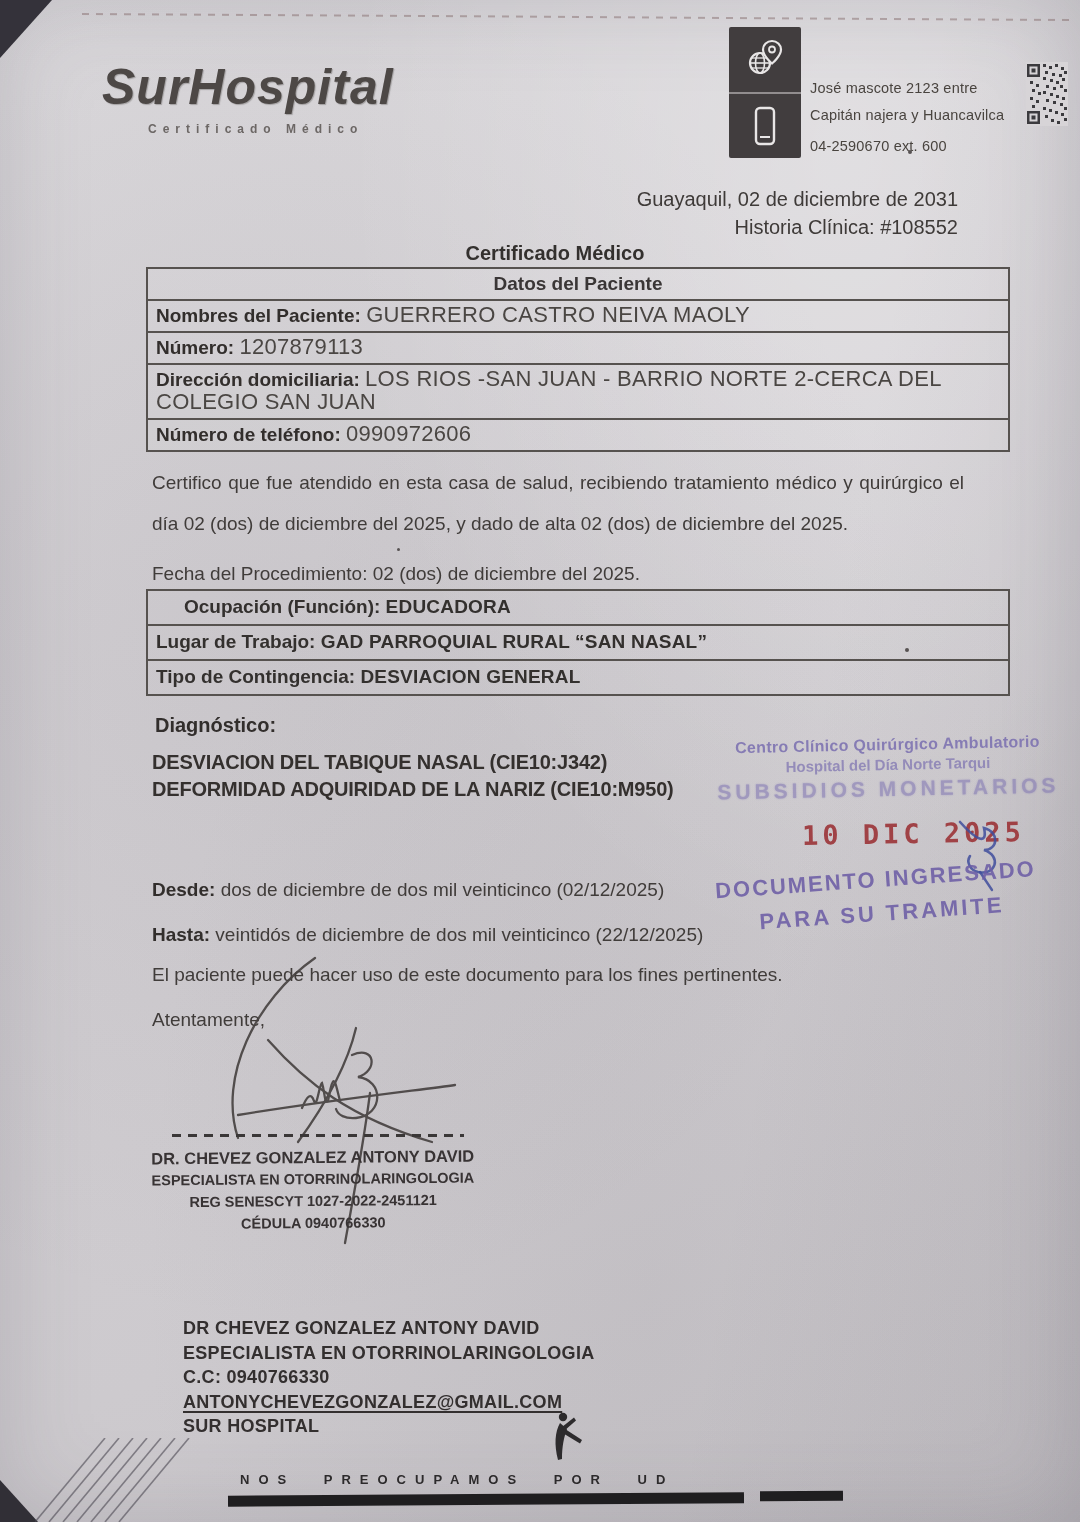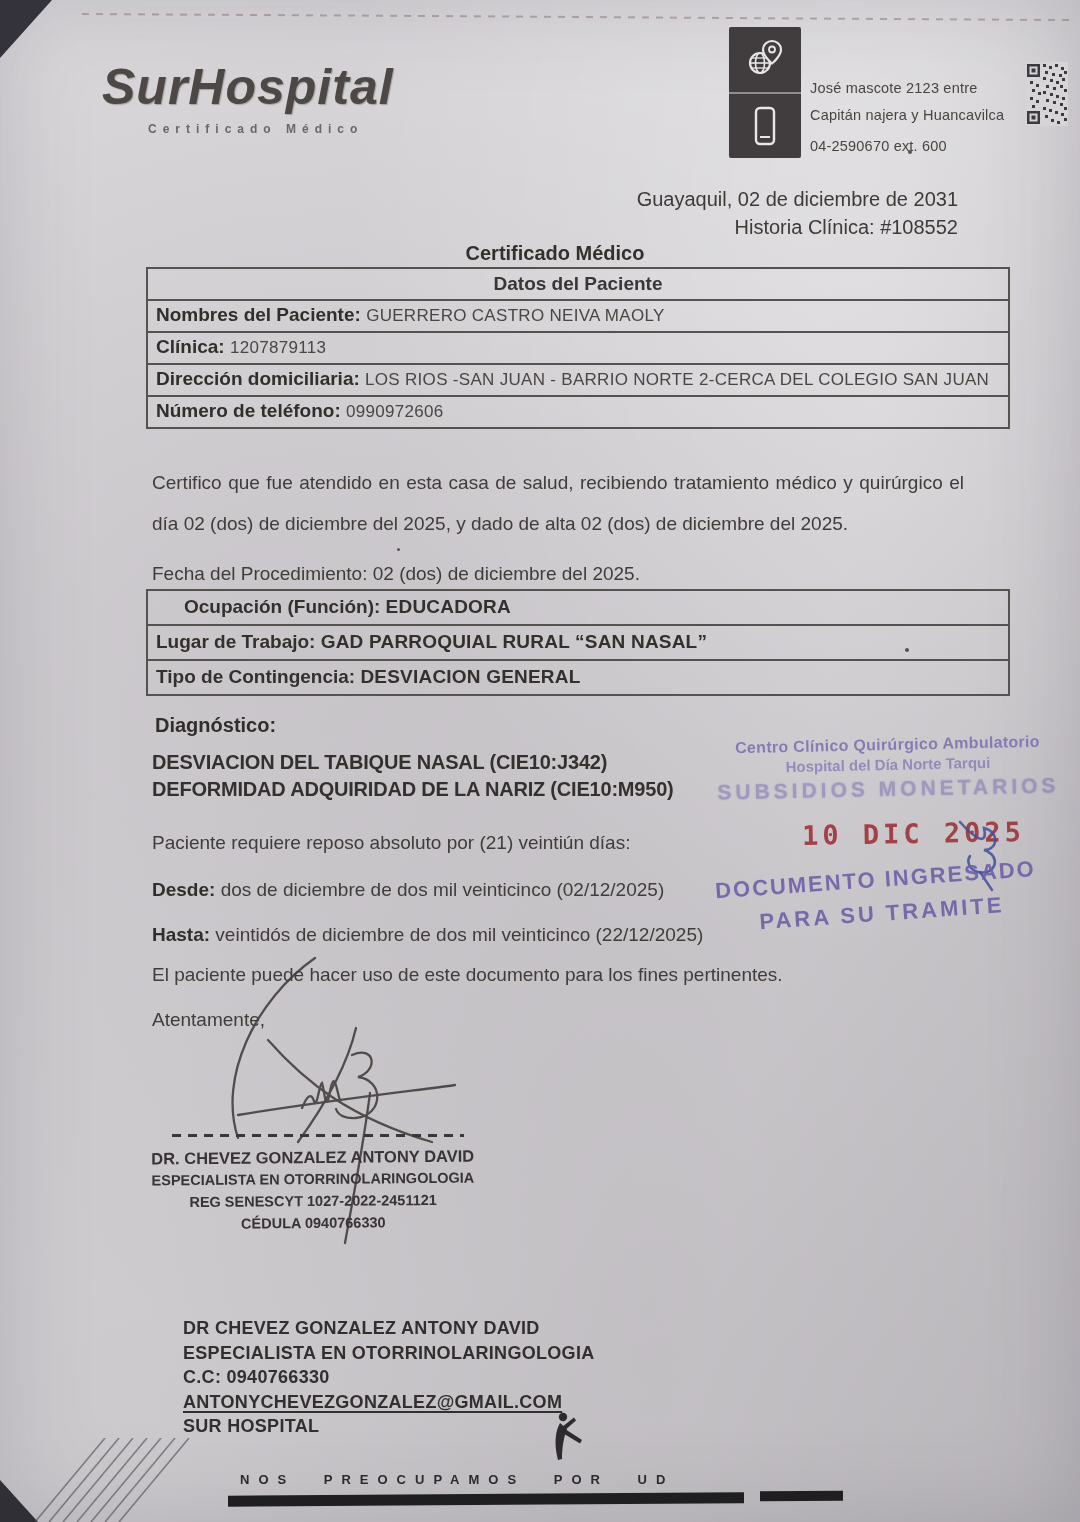--- a/index.html
+++ b/index.html
@@ -30,21 +30,21 @@
   .corner-bl{left:0;bottom:0;width:0;height:0;border-bottom:42px solid #312f36;border-right:38px solid transparent;}
   .speck{width:4px;height:4px;border-radius:50%;background:#575252;}
   
   .meta-line{font-size:20px;color:#3e3a38;width:500px;text-align:right;}
   .doc-title{left:145px;top:242px;width:820px;text-align:center;font-size:20px;font-weight:bold;color:#33302e;}
   
   .ptable{left:146px;top:267px;width:860px;border:2px solid #56524f;background:rgba(255,255,255,.06);}
   .prow{border-top:2px solid #56524f;padding:3px 8px 4px 8px;font-size:19px;line-height:22px;}
   .prow:first-child{border-top:none;text-align:center;font-weight:bold;font-size:19px;padding:4px 8px;}
   .plabel{font-weight:bold;color:#322e2c;}
-  .pvalue{font-weight:400;font-size:17px;color:#4a4643;letter-spacing:.3px;margin-top:27px;}
+  .pvalue{font-weight:400;font-size:22px;color:#4a4643;letter-spacing:.3px;margin-top:27px;}
   
   .para{left:152px;top:462px;width:812px;font-size:19px;line-height:41px;text-align:justify;color:#403c3a;}
   .fecha{left:152px;top:563px;font-size:19px;color:#403c3a;}
   .btable{left:146px;top:589px;width:860px;border:2px solid #56524f;}
   .brow{border-top:2px solid #56524f;padding:5px 8px 6px 8px;font-size:19px;font-weight:bold;color:#33302e;}
   .brow:first-child{border-top:none;padding-left:36px;}
   .bvalue{letter-spacing:.2px;}
   .diag-label{left:155px;top:714px;font-size:20px;font-weight:bold;color:#322e2c;}
   .diag-line{left:152px;font-size:20px;font-weight:bold;color:#34302e;letter-spacing:-.2px;}
   .rest{left:152px;top:832px;font-size:19px;color:#403c3a;}
@@ -179,21 +179,21 @@
   <div class="abs meta-line" style="left:458px;top:216px;">Historia Clínica: #108552</div>
   <div class="abs doc-title">Certificado Médico</div>
 
   <div class="abs ptable">
     <div class="prow">Datos del Paciente</div>
     <div class="prow">
       <span class="plabel">Nombres del Paciente:</span>
       <span class="pvalue">GUERRERO CASTRO NEIVA MAOLY</span>
     </div>
     <div class="prow">
-      <span class="plabel">Clínica:</span>
+      <span class="plabel">Número:</span>
       <span class="pvalue">1207879113</span>
     </div>
     <div class="prow">
       <span class="plabel">Dirección domiciliaria:</span>
       <span class="pvalue">LOS RIOS -SAN JUAN - BARRIO NORTE 2-CERCA DEL COLEGIO SAN JUAN</span>
     </div>
     <div class="prow">
       <span class="plabel">Número de teléfono:</span>
       <span class="pvalue">0990972606</span>
     </div>
@@ -226,21 +226,20 @@
     <div class="l2">Hospital del Día Norte Tarqui</div>
     <div class="l3">SUBSIDIOS MONETARIOS</div>
   </div>
   <div class="abs stamp-date">10 DIC 2025</div>
 
   <svg class="abs" style="left:950px;top:810px;" width="70" height="85" viewBox="0 0 70 85">
     <path d="M 10 12 C 26 30 38 36 34 18 C 50 22 48 40 34 40 C 52 46 46 66 28 62 C 20 60 16 52 20 46" fill="none" stroke="#3f4e9c" stroke-width="2.6" stroke-linecap="round" opacity=".85"></path>
     <path d="M 30 62 L 42 80" fill="none" stroke="#3f4e9c" stroke-width="2.4" stroke-linecap="round" opacity=".85"></path>
   </svg>
 
-  <div class="abs rest">Paciente requiere reposo absoluto por (21) veintiún días:</div>
 
   <div class="abs desde">
     <span class="blabel">Desde:</span>
     <span>dos de diciembre de dos mil veinticinco (02/12/2025)</span>
   </div>
 
   <div class="abs stamp-ingresado">
     <div class="l1">DOCUMENTO INGRESADO</div>
     <div class="l2">PARA SU TRAMITE</div>
   </div>

